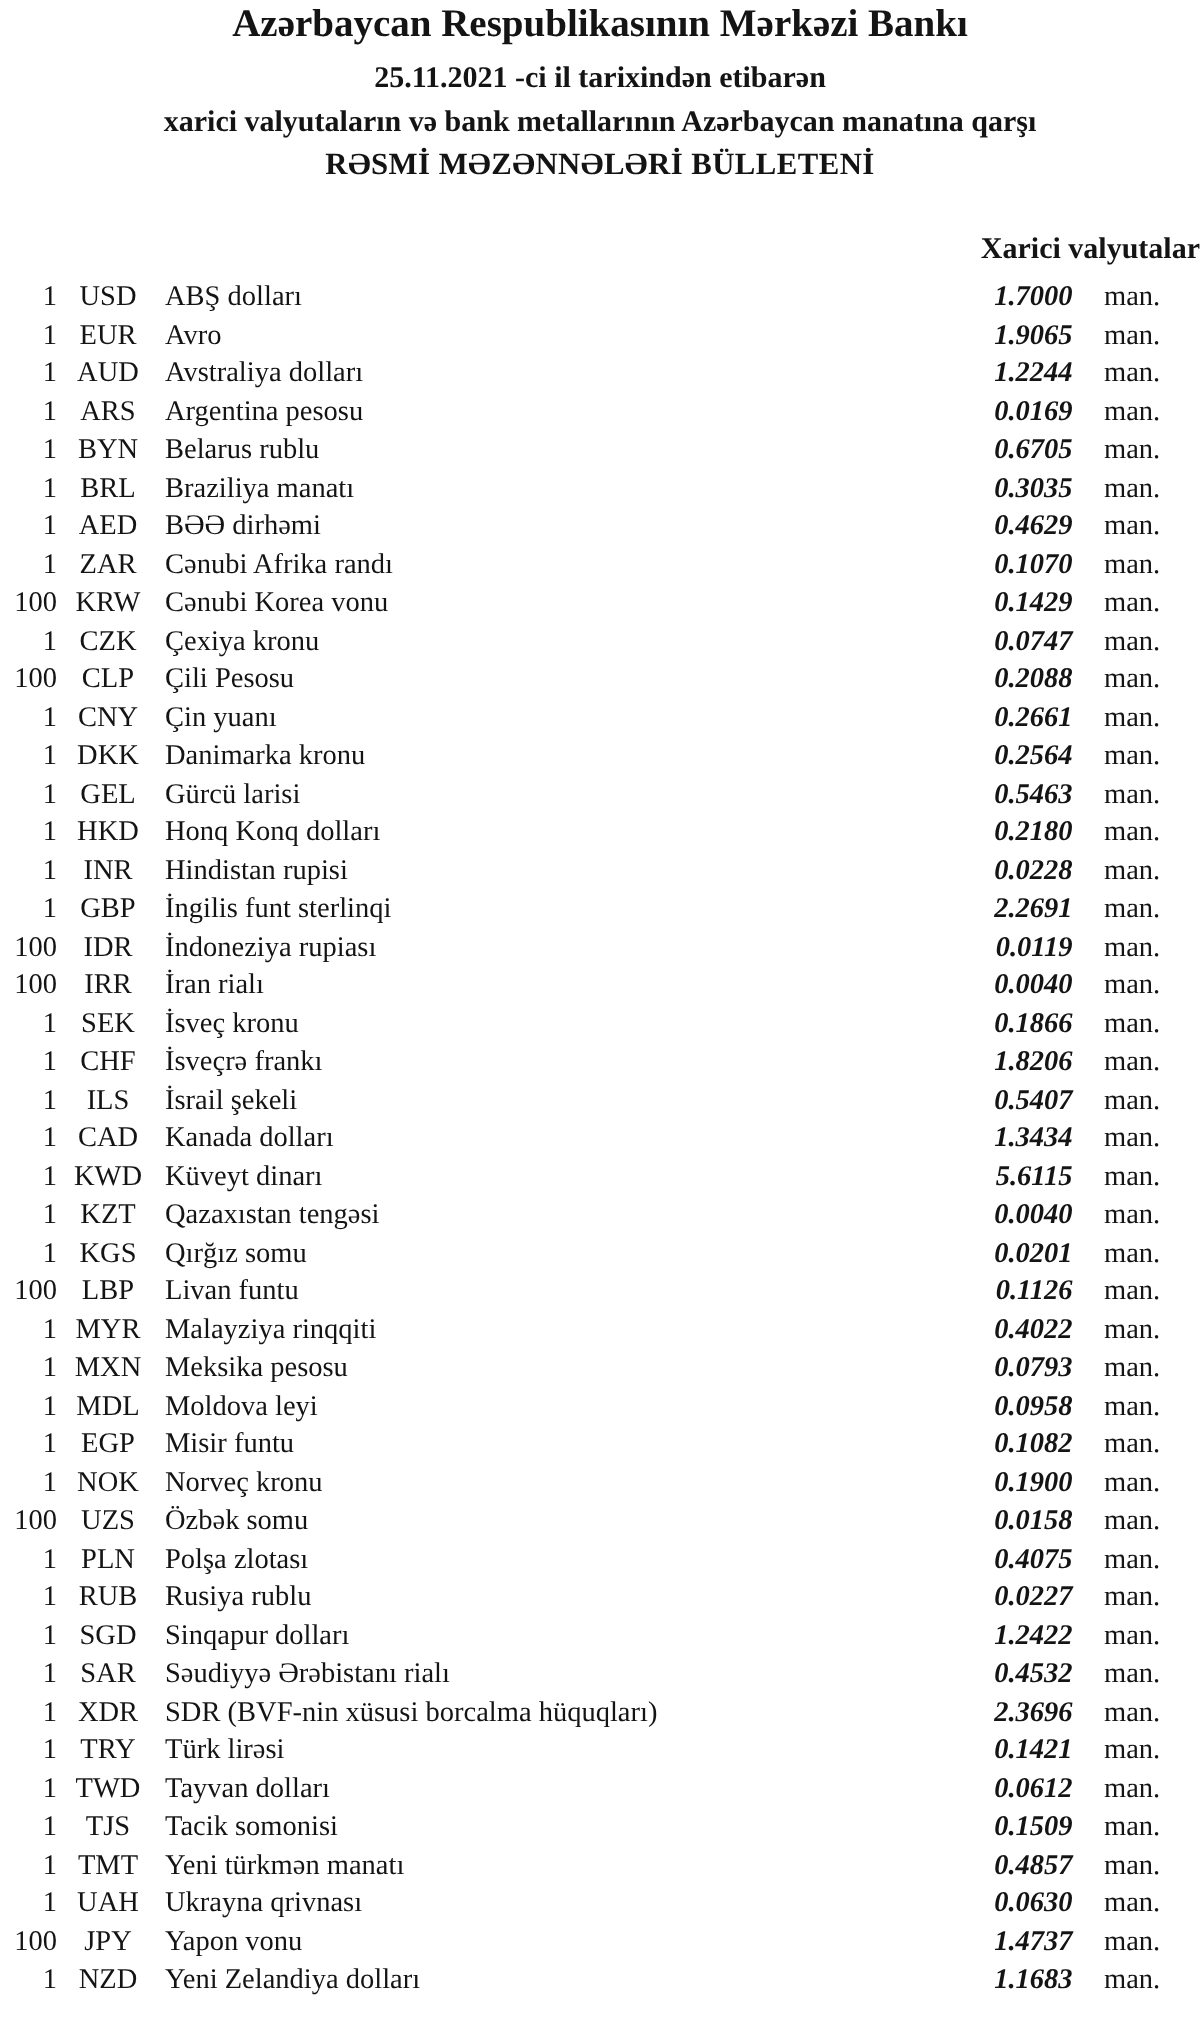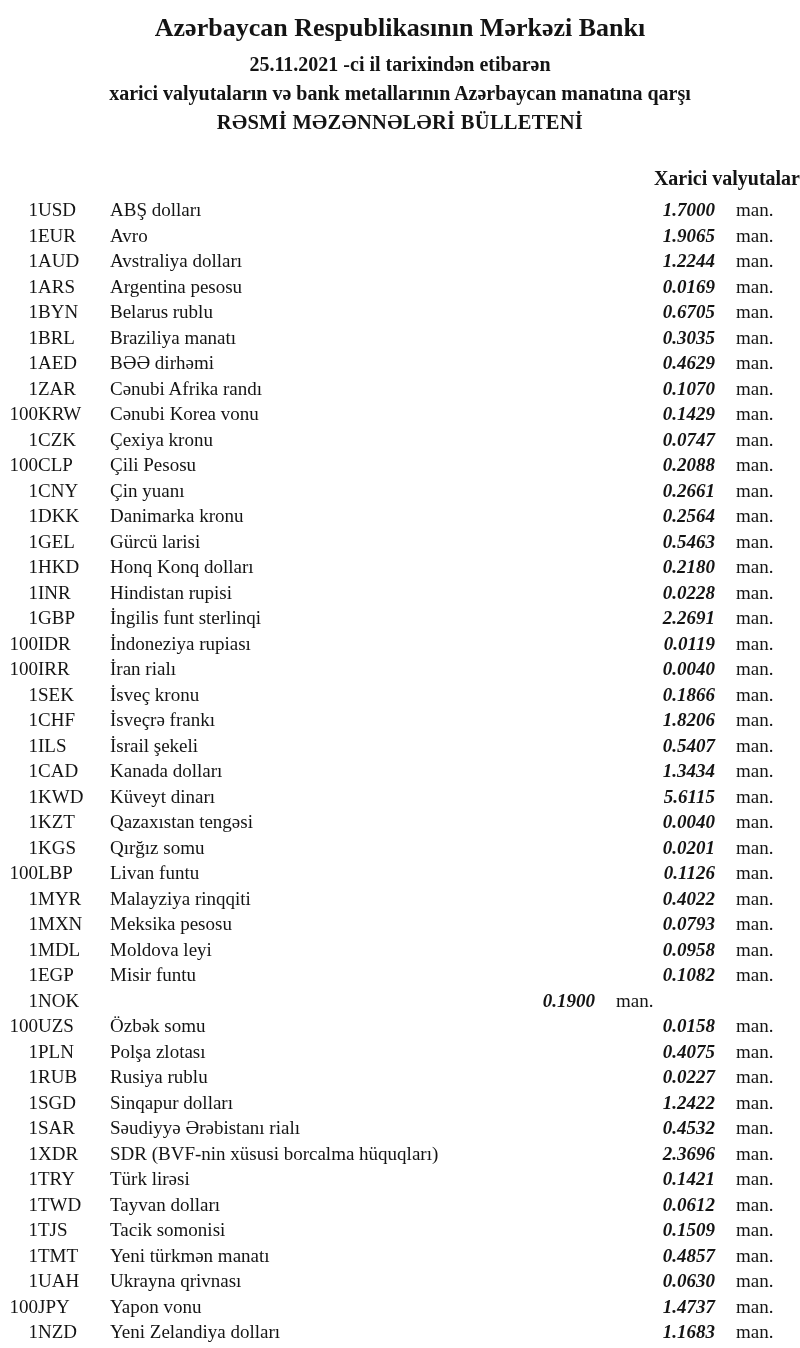--- a/index.html
+++ b/index.html
@@ -11,21 +11,21 @@
     position: relative;
     width: 800px;
     height: 1348px;
     background: #ffffff;
     color: #141414;
     font-family: "Liberation Serif", "DejaVu Serif", serif;
     overflow: hidden;
   }
   .header { text-align: center; }
   .doc-title {
-    padding-top: 12px;
+    padding-top: 0;
     font-size: 26px;
     line-height: 32px;
     font-weight: bold;
   }
   .date-line {
     margin-top: 8px;
     font-size: 20px;
     line-height: 24px;
     font-weight: bold;
   }
@@ -54,21 +54,21 @@
   }
   .row {
     display: grid;
     grid-template-columns: 38px 68px 1fr 120px 85px;
     height: 25.5px;
     line-height: 25.5px;
     font-size: 19px;
   }
   .cell { white-space: nowrap; overflow: visible; }
   .cell.qty  { text-align: right; }
-  .cell.code { }
+  .cell.code { text-align: center; }
   .cell.name { padding-left: 4px; }
   .cell.rate {
     text-align: right;
     font-weight: bold;
     font-style: italic;
   }
   .cell.unit { padding-left: 21px; }
 </style>
 </head>
 <body>
@@ -298,20 +298,21 @@
       <div class="row">
         <div class="cell qty">1</div>
         <div class="cell code">EGP</div>
         <div class="cell name">Misir funtu</div>
         <div class="cell rate">0.1082</div>
         <div class="cell unit">man.</div>
       </div>
       <div class="row">
         <div class="cell qty">1</div>
         <div class="cell code">NOK</div>
+        <div class="cell name">Norveç kronu</div>
         <div class="cell rate">0.1900</div>
         <div class="cell unit">man.</div>
       </div>
       <div class="row">
         <div class="cell qty">100</div>
         <div class="cell code">UZS</div>
         <div class="cell name">Özbək somu</div>
         <div class="cell rate">0.0158</div>
         <div class="cell unit">man.</div>
       </div>

